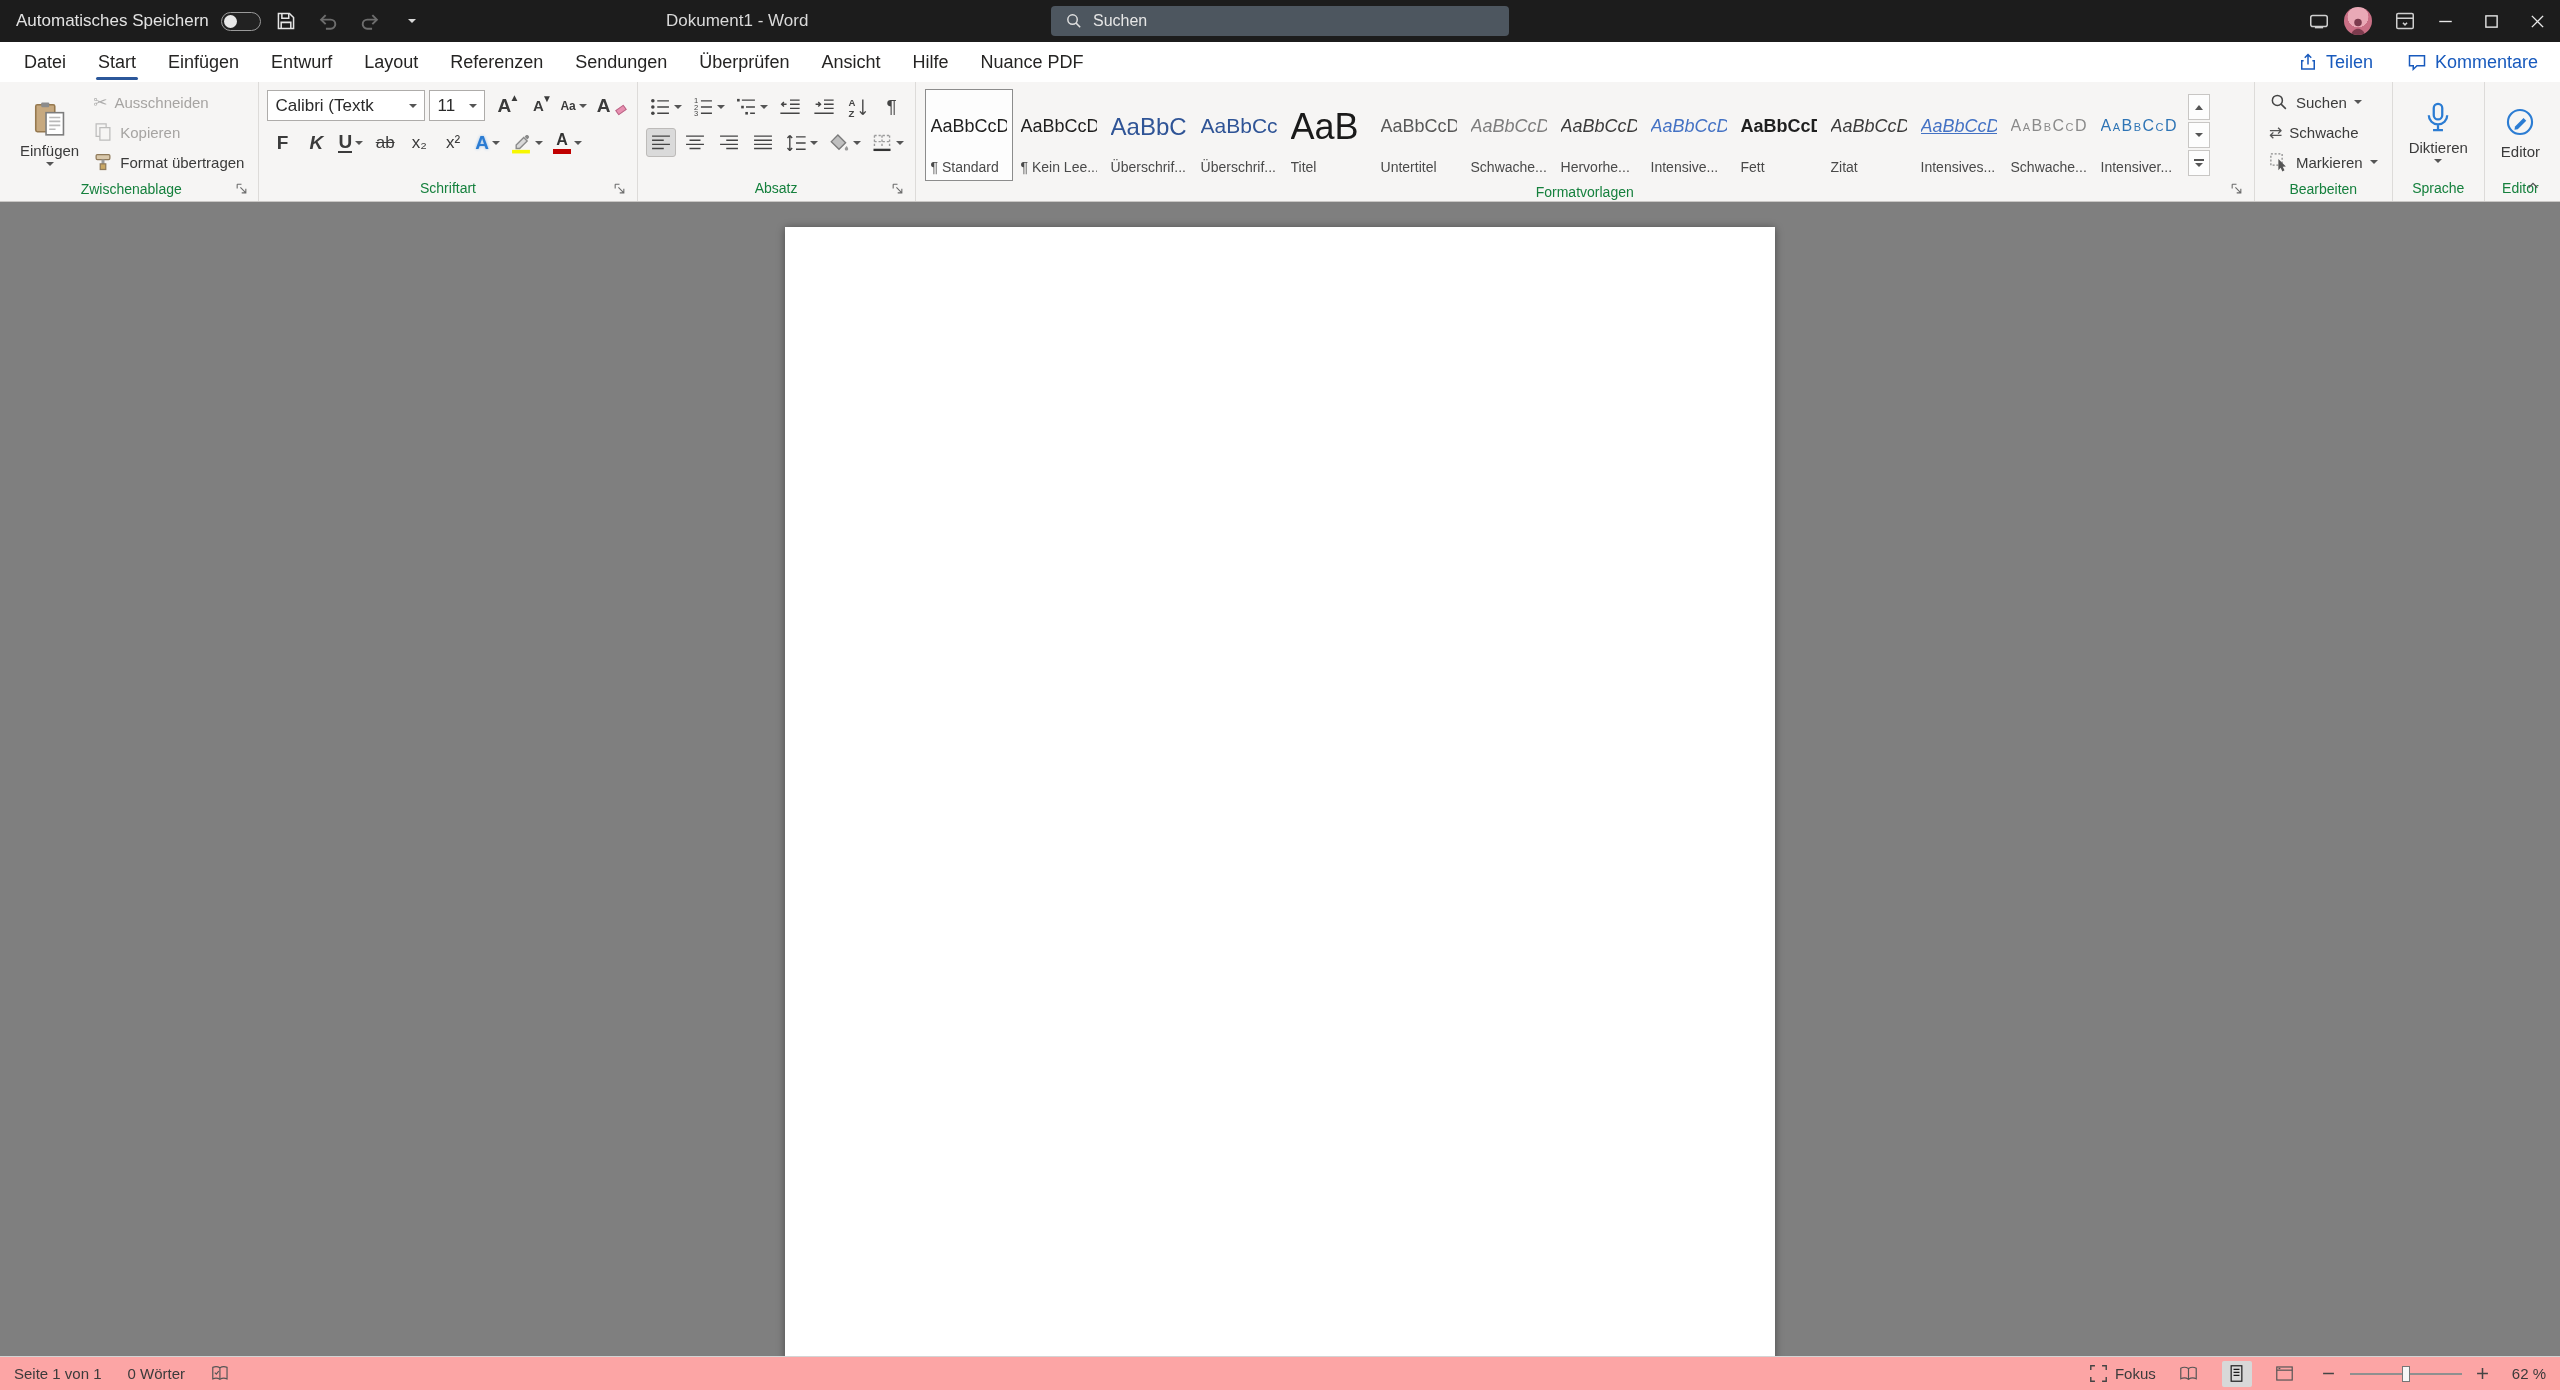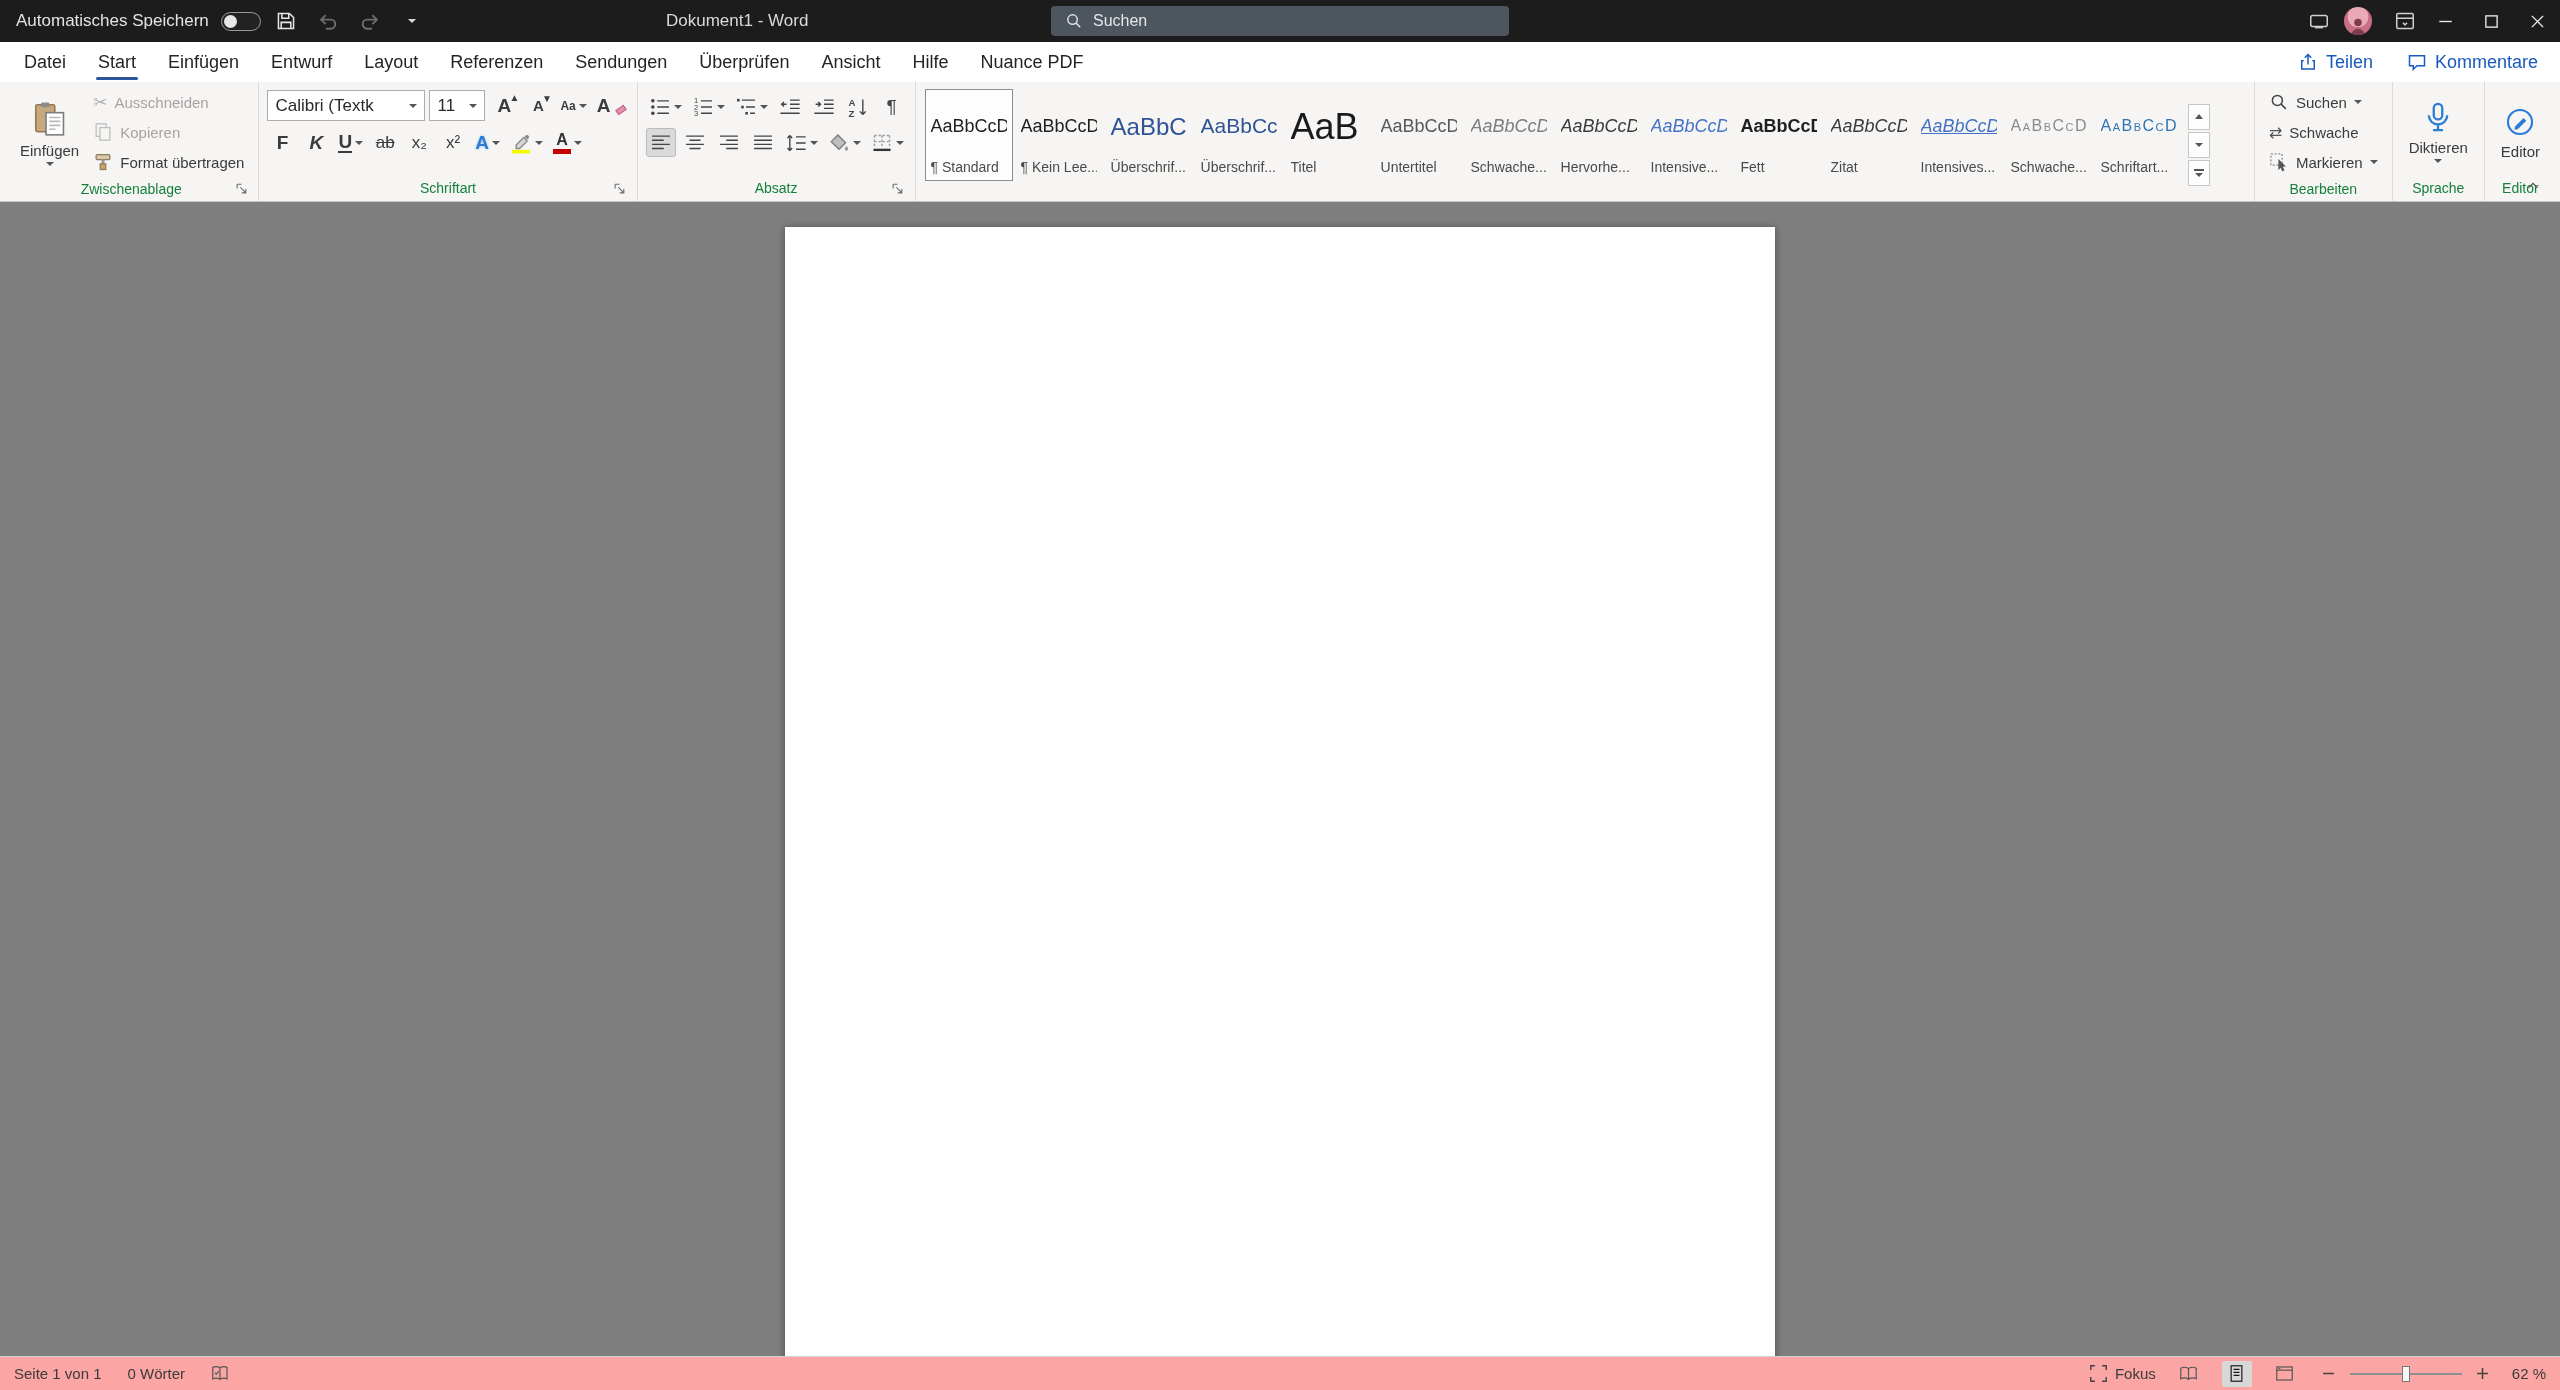--- a/index.html
+++ b/index.html
@@ -535,36 +535,45 @@
           <div class="style-card">
             <div class="style-sample st-iquote">AaBbCcDd</div>
             <div class="style-name">Intensives...</div>
           </div>
           <div class="style-card">
             <div class="style-sample st-sref">AaBbCcDd</div>
             <div class="style-name">Schwache...</div>
           </div>
           <div class="style-card">
             <div class="style-sample st-iref">AaBbCcDd</div>
-            <div class="style-name">Schriftart...</div>
+            <div class="style-name">Intensiver...</div>
           </div>
           <div class="gal-scroll">
             <div class="gal-btn">
                 <span class="caret sm up"></span>
               </div>
             <div class="gal-btn">
                 <span class="caret sm"></span>
               </div>
             <div class="gal-btn">
                 <span class="bar"></span>
                 <span class="caret sm"></span>
               </div>
           </div>
         </div>
       </div>
+      <div class="group-footer">
+        <span class="glabel">Formatvorlagen</span>
+        <span class="launcher">
+          <svg viewBox="0 0 12 12" fill="none" stroke="#6a6a6a">
+              <path d="M2 2h4M2 2v4"></path>
+              <path d="M5 5l5 5M10 6.2V10H6.2"></path>
+            </svg>
+        </span>
+      </div>
     </div>
 
     <div class="group">
       <div class="group-content">
         <div class="stackcol">
           <div class="btn-s">
             <svg viewBox="0 0 16 16" fill="none" stroke="#444" stroke-width="1.2">
                 <circle cx="6.7" cy="6.7" r="4"></circle>
                 <path d="M9.7 9.7l3.8 3.8"></path>
               </svg>

